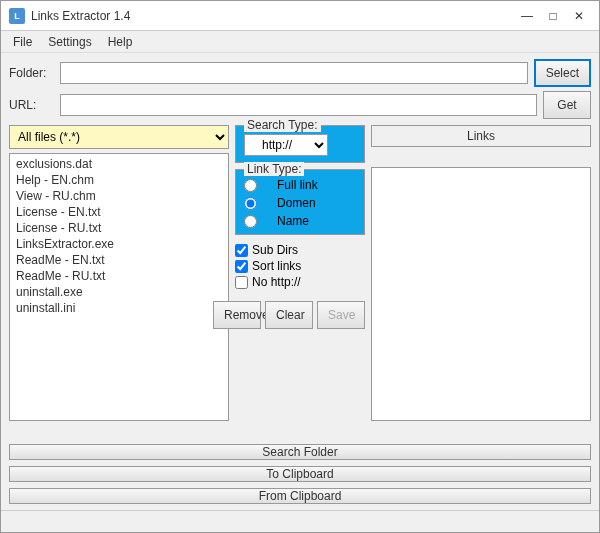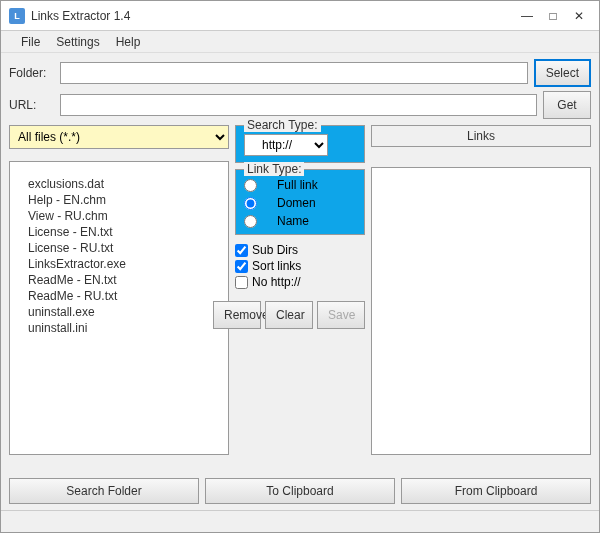--- a/index.html
+++ b/index.html
@@ -58,21 +58,21 @@
       cursor: pointer;
       font-size: 12px;
       display: flex;
       align-items: center;
       justify-content: center;
       color: #333;
     }
     .menu-bar {
       background: #f0f0f0;
       display: flex;
-      padding: 2px 12px;
+      padding: 2px 4px;
       border-bottom: 1px solid #ddd;
       height: 22px;
     }
     .menu-item {
       padding: 2px 8px;
       cursor: pointer;
       font-size: 12px;
       color: #333;
     }
     .content {
@@ -136,23 +136,22 @@
       background: #fef9c3;
       font-size: 12px;
       padding: 0 4px;
       cursor: pointer;
     }
     .file-list {
       flex: 1;
       border: 1px solid #999;
       background: white;
       overflow-y: auto;
-      padding: 14px;
+      padding: 2px;
       min-height: 200px;
-      margin-top: 8px;
     }
     .file-list-item {
       padding: 1px 4px;
       cursor: pointer;
       font-size: 12px;
       color: #333;
     }
     .middle-panel {
       display: flex;
       flex-direction: column;
@@ -235,20 +234,21 @@
       display: flex;
       gap: 4px;
       justify-content: flex-end;
       align-items: center;
       margin-top: 2px;
     }
     .bottom-row {
       display: flex;
       gap: 6px;
       margin-top: 19px;
+      flex-direction: column;
     }
     .btn-wide {
       flex: 1;
       height: 26px;
       border: 1px solid #999;
       background: linear-gradient(to bottom, #f8f8f8, #e0e0e0);
       font-size: 12px;
       cursor: pointer;
       color: #333;
     }

